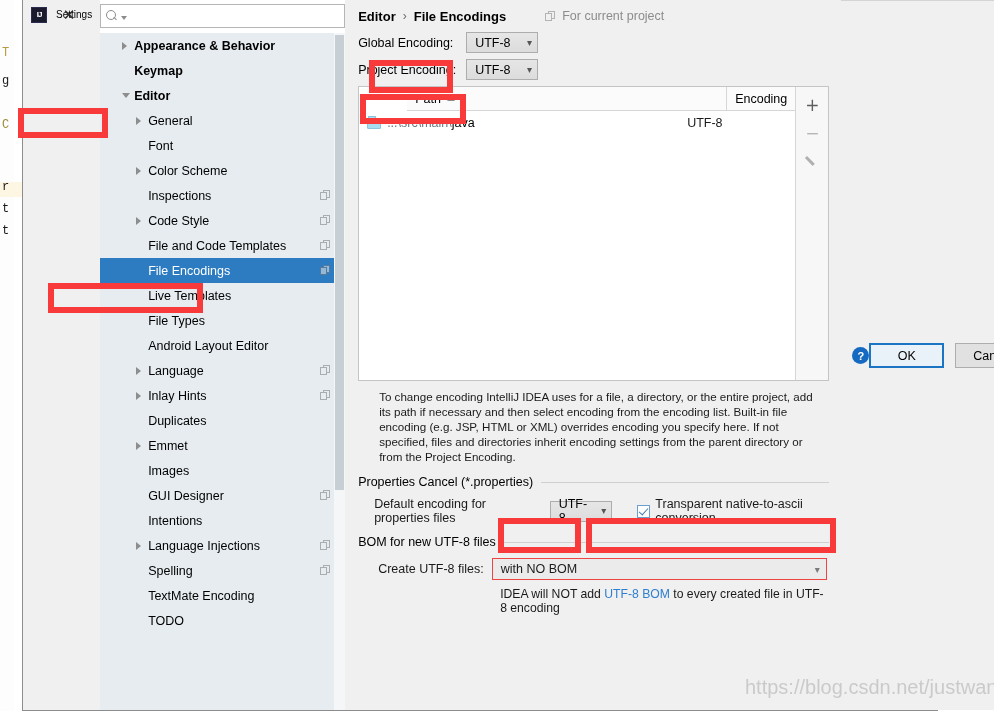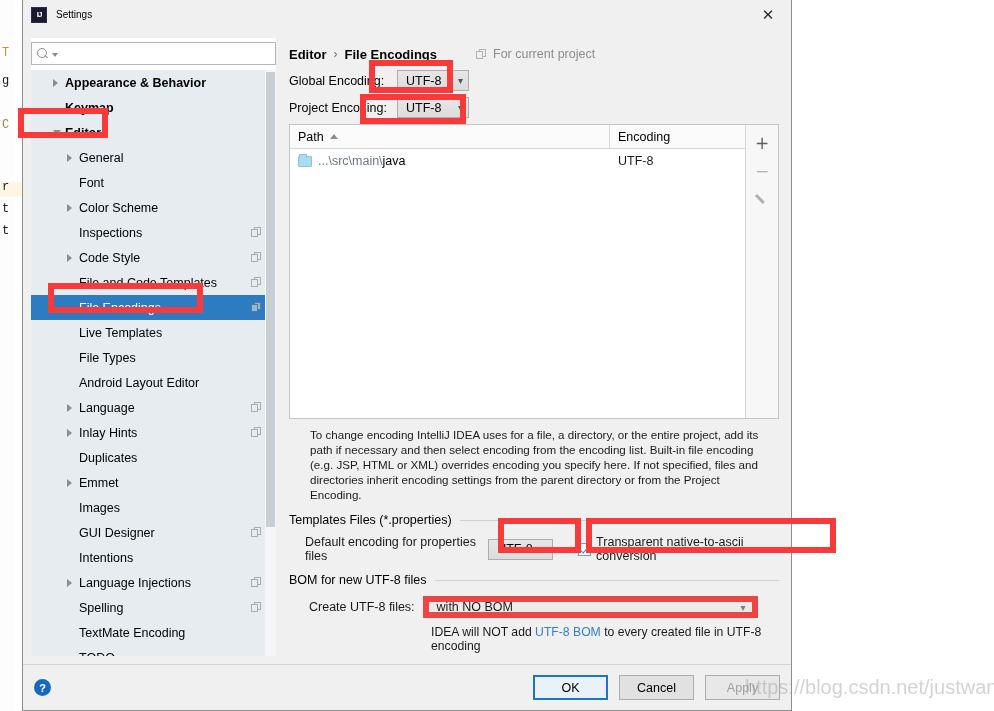--- a/index.html
+++ b/index.html
@@ -31,27 +31,26 @@
   }
   #bg-highlight-line {
     position: absolute; left: 0; top: 182px; width: 22px; height: 15px;
     background: #fcf6e3;
   }
 
   
   #dialog {
     position: absolute;
     left: 22px; top: 0;
-    width: 770px; height: 711px;
+    width: 916px; height: 711px;
     background: #f0f0f0;
     border: 1px solid #8d8d8d;
     border-top: none;
     display: flex;
-    flex-direction: column;
-    gap: 8px;
+    flex-direction: row;
   }
 
   
   #titlebar {
     height: 30px;
     background: #f0f0f0;
     display: flex;
     align-items: center;
     flex: 0 0 30px;
     position: relative;
@@ -316,20 +315,21 @@
     flex-direction: column;
   }
   #table-head {
     height: 24px;
     display: flex;
     background: #fbfbfb;
     border-bottom: 1px solid #d6d6d6;
     font-size: 12.5px;
     align-items: center;
     color: #000;
+    margin-left: 48px;
   }
   #table-head .th {
     padding: 0 8px;
     display: flex;
     align-items: center;
     height: 100%;
     cursor: pointer;
   }
   #table-head .th.col-path {
     width: 320px; flex: 0 0 320px;
@@ -470,21 +470,21 @@
     display: flex;
     align-items: center;
     margin-top: 9px;
     padding-left: 20px;
   }
   .bom-row .cap { font-size: 12.5px; margin-right: 8px; }
   .wide-combo {
     height: 22px;
     flex: 0 0 335px;
     background: #ebebeb;
-    border: 6px solid #ef4444;
+    border: 1px solid #ef4444;
     display: flex;
     align-items: center;
     justify-content: space-between;
     padding: 0 6px 0 8px;
     font-size: 12.5px;
     cursor: pointer;
   }
   .wide-combo .chev { color: #7a7a7a; font-size: 10px; font-family: "DejaVu Sans", sans-serif;}
   #bom-note {
     padding-left: 142px;
@@ -760,21 +760,21 @@
           <div class="tbtn disabled">−</div>
           <div class="tbtn">
             <span class="pencil"></span>
           </div>
         </div>
       </div>
 
       <div id="desc">To change encoding IntelliJ IDEA uses for a file, a directory, or the entire project, add its path if necessary and then select encoding from the encoding list. Built-in file encoding (e.g. JSP, HTML or XML) overrides encoding you specify here. If not specified, files and directories inherit encoding settings from the parent directory or from the Project Encoding.</div>
 
       <div class="group-title">
-        <span class="txt">Templates Files (*.properties)</span>
+        <span class="txt">Properties Cancel (*.properties)</span>
         <span class="line"></span>
       </div>
 
       <div class="prop-row">
         <span class="cap">Default encoding for properties files</span>
         <span class="combo" style="width:72px; margin-left:11px">
           <span>UTF-8</span>
           <span class="chev">▾</span>
         </span>
         <span class="checkwrap" style="margin-left:25px">

